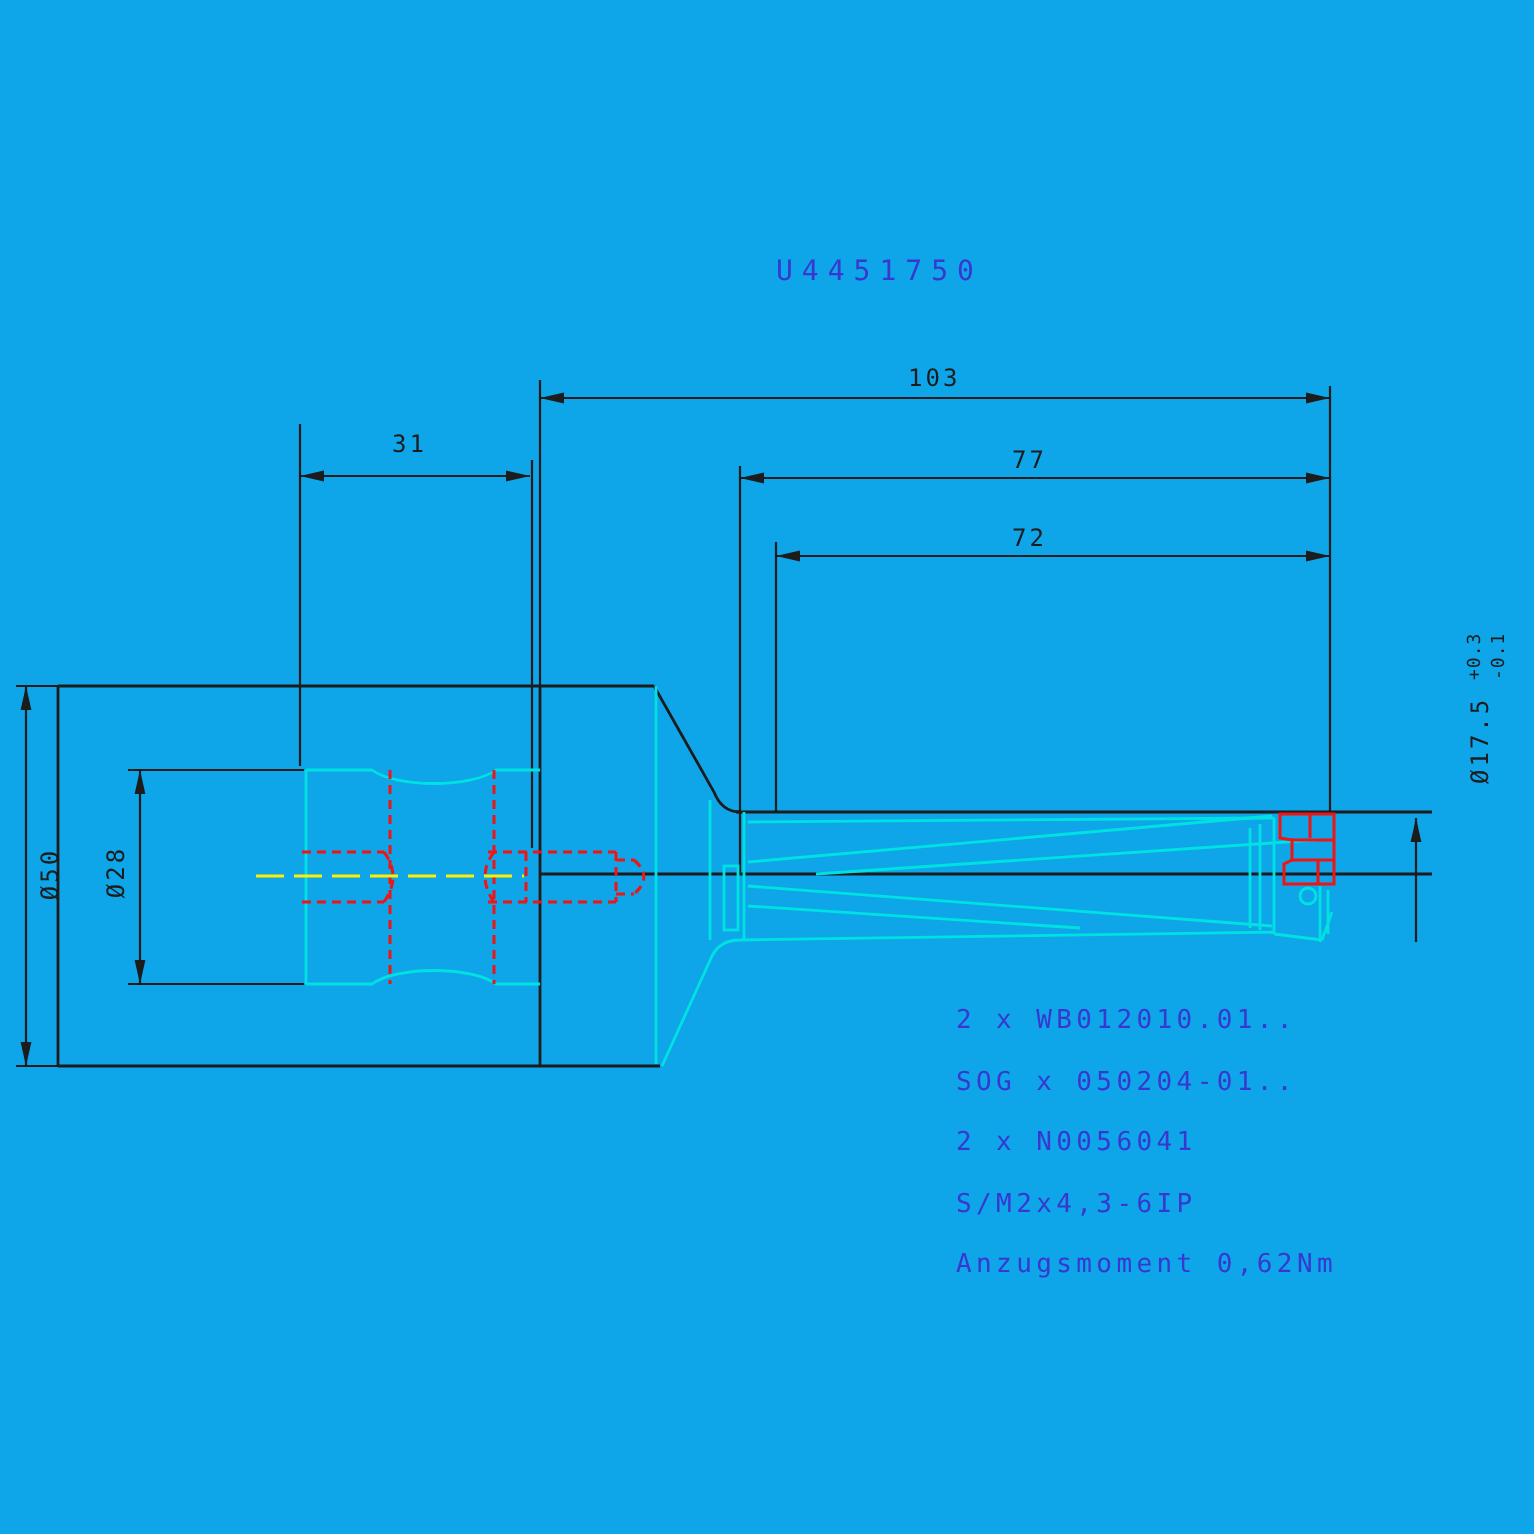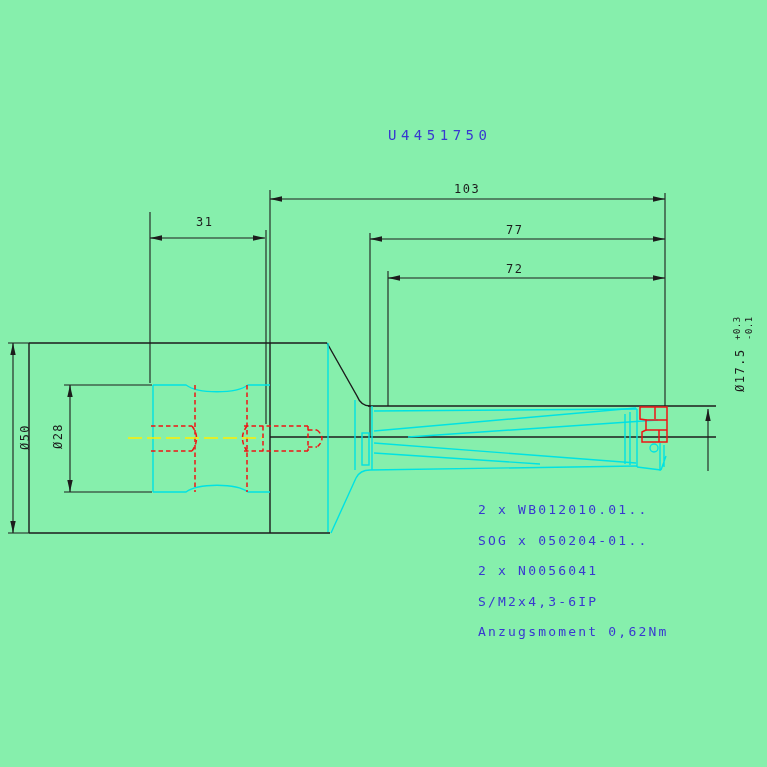--- a/index.html
+++ b/index.html
@@ -1,16 +1,16 @@
 <!DOCTYPE html>
 <html style="--c-blue: #3838d0; --c-cyan: #00e2e2; --c-red: #f01414; --c-yellow: #ffee00; --c-black: #1c1c1c;"><head>
 <meta charset="utf-8">
 <style>
   html,body{margin:0;padding:0;background:#ffffff;}
-  .sheet{position:relative;width:767px;height:767px;background:#86efac;overflow:hidden;
+  .sheet{position:relative;width:767px;height:767px;background:#0ea5e9;overflow:hidden;
          font-family:"DejaVu Sans Mono","Liberation Mono",monospace;}
   svg{position:absolute;left:0;top:0;}
   .geo-black{stroke:var(--c-black);stroke-width:1.4;fill:none;}
   .thin-black{stroke:var(--c-black);stroke-width:1.1;fill:none;}
   .geo-cyan{stroke:var(--c-cyan);stroke-width:1.4;fill:none;}
   .geo-red{stroke:var(--c-red);stroke-width:1.5;fill:none;}
   .geo-red-dash{stroke:var(--c-red);stroke-width:1.5;fill:none;stroke-dasharray:4.5 3;}
   .geo-yellow{stroke:var(--c-yellow);stroke-width:1.5;fill:none;stroke-dasharray:14 5;}
   .dimtxt{fill:var(--c-black);font-size:12px;letter-spacing:1.5px;font-family:"DejaVu Sans Mono","Liberation Mono",monospace;}
   .dimtxt-sm{fill:var(--c-black);font-size:9px;letter-spacing:0.5px;font-family:"DejaVu Sans Mono","Liberation Mono",monospace;}

